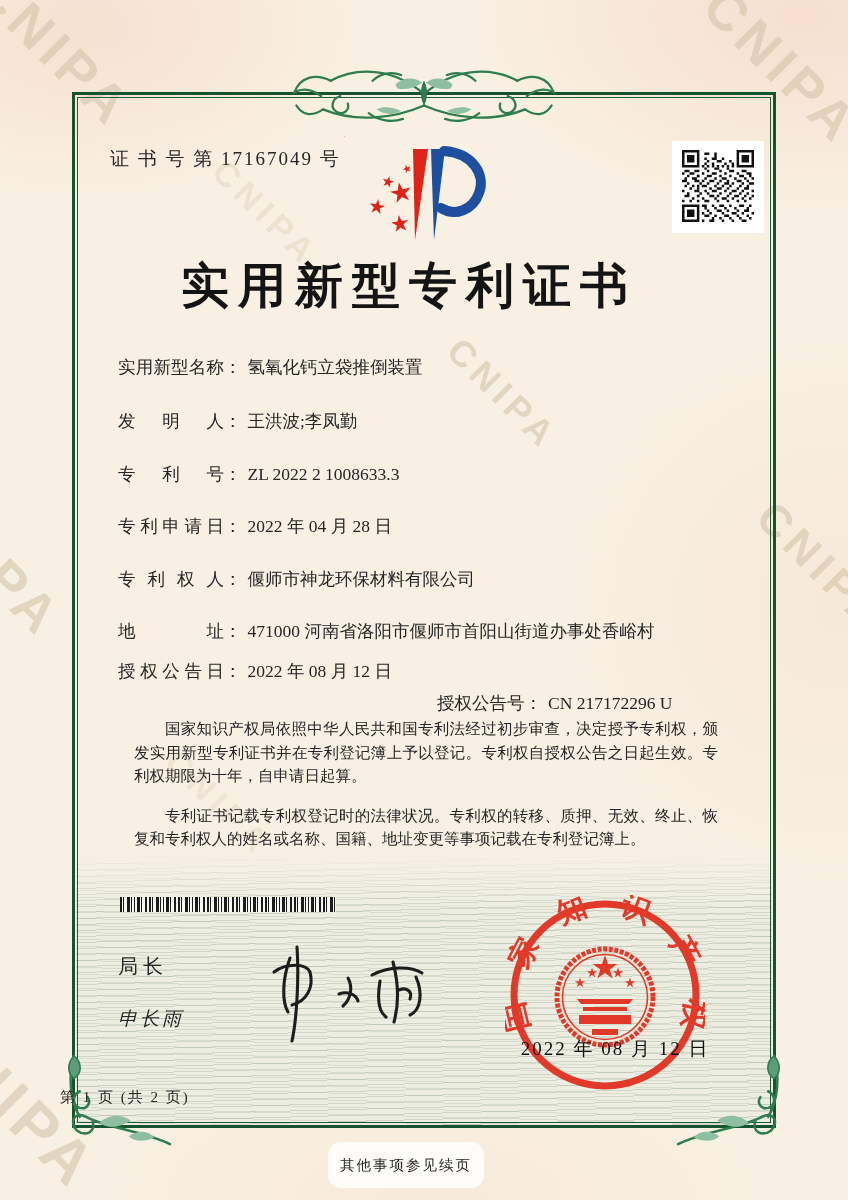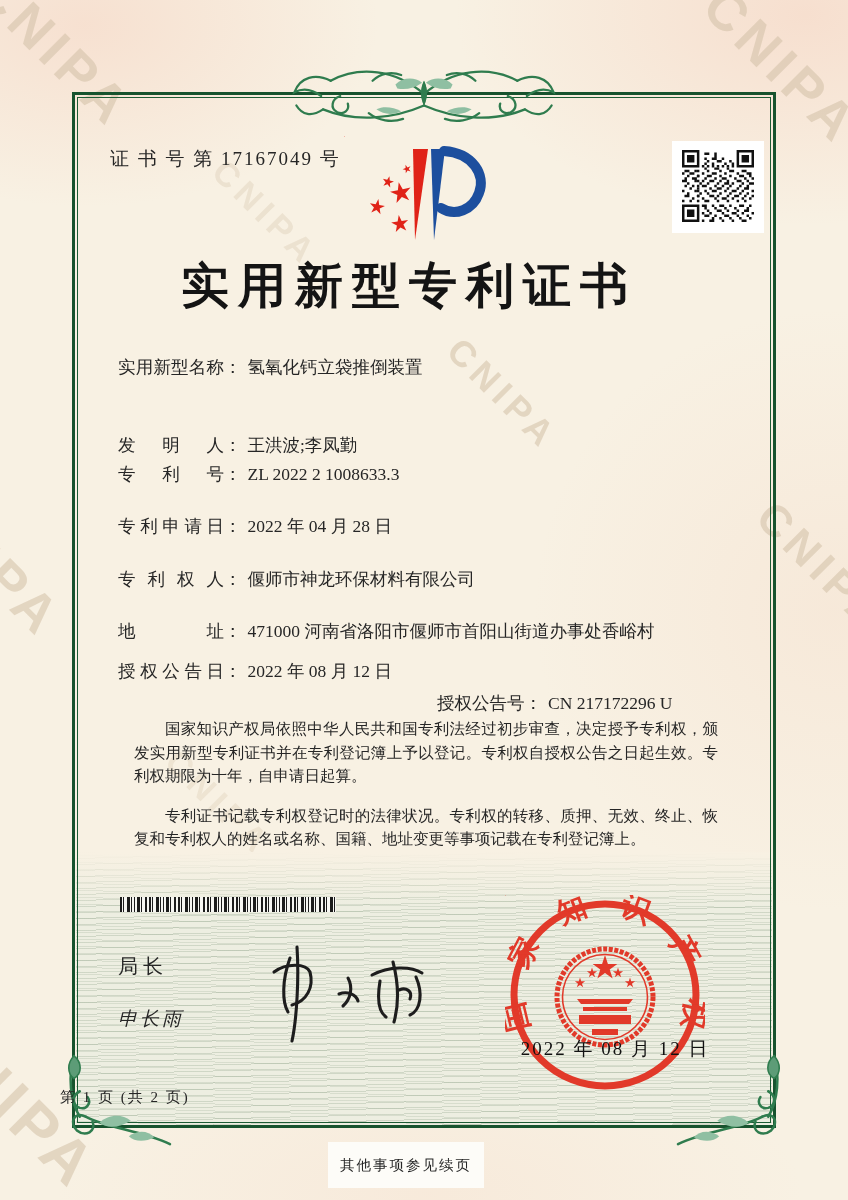--- a/index.html
+++ b/index.html
@@ -58,21 +58,21 @@
   .signer-title{position:absolute;left:118px;top:953px;font-size:20px;letter-spacing:5px;z-index:3;}
   .signer-name{position:absolute;left:118px;top:1006px;font-size:19px;letter-spacing:3px;z-index:3;font-style:italic;}
   .signature{position:absolute;left:252px;top:942px;z-index:3;}
   .seal{position:absolute;left:505px;top:895px;width:200px;height:200px;z-index:4;opacity:0.95;}
   .seal-date{position:absolute;left:515px;top:1036px;width:200px;text-align:center;
     font-size:19px;letter-spacing:2px;color:#111;z-index:5;white-space:nowrap;}
   .page-note{position:absolute;left:60px;top:1088px;width:680px;
     font-size:15px;letter-spacing:2px;z-index:3;}
   .cont-note{position:absolute;left:328px;top:1142px;width:156px;height:46px;background:#fdfcf8;
     z-index:3;display:flex;align-items:center;justify-content:center;
-    font-size:14.5px;letter-spacing:2px;}
+    font-size:14.5px;letter-spacing:2px;border-radius:13px;}
   svg{display:block;}
 </style>
 </head>
 <body>
 
 <span class="wm" style="left:8px;top:-42px;font-size:54px;">CNIPA</span>
 <span class="wm" style="left:735px;top:-25px;font-size:54px;">CNIPA</span>
 <span class="wm" style="left:232px;top:152px;font-size:34px;opacity:.55;">CNIPA</span>
 <span class="wm" style="left:468px;top:330px;font-size:36px;">CNIPA</span>
 <span class="wm" style="left:-62px;top:468px;font-size:54px;">CNIPA</span>
@@ -155,21 +155,21 @@
       <path d="M9 1h2v1H9z M13 1h1v2h-1z M9 3h1v1H9z M12 3h2v1h-2z M16 3h1v1h-1z M10 4h1v1h-1z M14 4h2v1h-2z M19 4h1v1h-1z M9 5h1v1H9z M12 5h1v1h-1z M17 5h1v1h-1z M20 5h1v1h-1z M9 7h1v1H9z M13 7h2v1h-2z M18 7h1v1h-1z M1 8h2v1H1z M5 8h1v1H5z M10 8h1v1h-1z M15 8h1v1h-1z M19 8h2v1h-2z M24 8h2v1h-2z M0 9h1v1H0z M3 9h2v1H3z M8 9h1v1H8z M12 9h2v1h-2z M17 9h1v1h-1z M22 9h1v1h-1z M26 9h2v1h-2z M2 10h1v1H2z M6 10h1v1H6z M10 10h2v1h-2z M15 10h1v1h-1z M19 10h1v1h-1z M23 10h2v1h-2z M27 10h1v1h-1z M1 11h1v1H1z M4 11h2v1H4z M9 11h1v1H9z M13 11h1v1h-1z M16 11h2v1h-2z M21 11h1v1h-1z M25 11h1v1h-1z M28 11h1v1h-1z M0 12h2v1H0z M5 12h1v1H5z M8 12h1v1H8z M11 12h2v1h-2z M15 12h1v1h-1z M18 12h1v1h-1z M22 12h2v1h-2z M26 12h1v1h-1z M2 13h1v1H2z M7 13h1v1H7z M10 13h1v1h-1z M14 13h1v1h-1z M17 13h2v1h-2z M20 13h1v1h-1z M24 13h1v1h-1z M27 13h2v1h-2z M1 14h1v1H1z M4 14h1v1H4z M8 14h2v1H8z M13 14h1v1h-1z M16 14h1v1h-1z M19 14h1v1h-1z M23 14h1v1h-1z M26 14h1v1h-1z M3 15h1v1H3z M6 15h1v1H6z M11 15h1v1h-1z M14 15h2v1h-2z M18 15h1v1h-1z M22 15h1v1h-1z M25 15h2v1h-2z M0 16h1v1H0z M5 16h1v1H5z M9 16h1v1H9z M12 16h2v1h-2z M17 16h1v1h-1z M20 16h2v1h-2z M24 16h1v1h-1z M28 16h1v1h-1z M2 17h1v1H2z M7 17h1v1H7z M10 17h1v1h-1z M15 17h1v1h-1z M19 17h1v1h-1z M23 17h1v1h-1z M26 17h1v1h-1z M1 18h2v1H1z M6 18h1v1H6z M11 18h2v1h-2z M14 18h1v1h-1z M18 18h1v1h-1z M21 18h2v1h-2z M25 18h1v1h-1z M28 18h1v1h-1z M4 19h1v1H4z M8 19h1v1H8z M13 19h1v1h-1z M16 19h2v1h-2z M20 19h1v1h-1z M24 19h1v1h-1z M27 19h1v1h-1z M0 20h1v1H0z M3 20h1v1H3z M9 20h2v1H9z M14 20h1v1h-1z M18 20h1v1h-1z M22 20h1v1h-1z M25 20h1v1h-1z M8 22h2v1H8z M12 22h1v1h-1z M15 22h2v1h-2z M19 22h1v1h-1z M23 22h2v1h-2z M27 22h1v1h-1z M9 23h1v1H9z M13 23h1v1h-1z M17 23h1v1h-1z M21 23h1v1h-1z M26 23h1v1h-1z M10 24h1v1h-1z M14 24h2v1h-2z M18 24h1v1h-1z M22 24h1v1h-1z M25 24h2v1h-2z M8 25h1v1H8z M11 25h1v1h-1z M16 25h1v1h-1z M20 25h2v1h-2z M24 25h1v1h-1z M28 25h1v1h-1z M9 26h2v1H9z M13 26h1v1h-1z M17 26h2v1h-2z M22 26h1v1h-1z M26 26h1v1h-1z M12 27h1v1h-1z M15 27h1v1h-1z M19 27h1v1h-1z M23 27h1v1h-1z M27 27h1v1h-1z M8 28h1v1H8z M11 28h2v1h-2z M16 28h1v1h-1z M20 28h1v1h-1z M24 28h2v1h-2z"></path>
     </g>
   </svg>
 </div>
 
 <div class="title">实用新型专利证书</div>
 
 <div class="field-row" style="top:355px">
   <span class="flabel">实用新型名称</span><span class="colon">：</span><span class="fvalue">氢氧化钙立袋推倒装置</span>
 </div>
-<div class="field-row" style="top:433px">
+<div class="field-row" style="top:409px">
   <span class="flabel">发明人</span><span class="colon">：</span><span class="fvalue">王洪波;李凤勤</span>
 </div>
 <div class="field-row" style="top:462px">
   <span class="flabel">专利号</span><span class="colon">：</span><span class="fvalue">ZL 2022 2 1008633.3</span>
 </div>
 <div class="field-row" style="top:514px">
   <span class="flabel">专利申请日</span><span class="colon">：</span><span class="fvalue">2022 年 04 月 28 日</span>
 </div>
 <div class="field-row" style="top:567px">
   <span class="flabel">专利权人</span><span class="colon">：</span><span class="fvalue">偃师市神龙环保材料有限公司</span>

